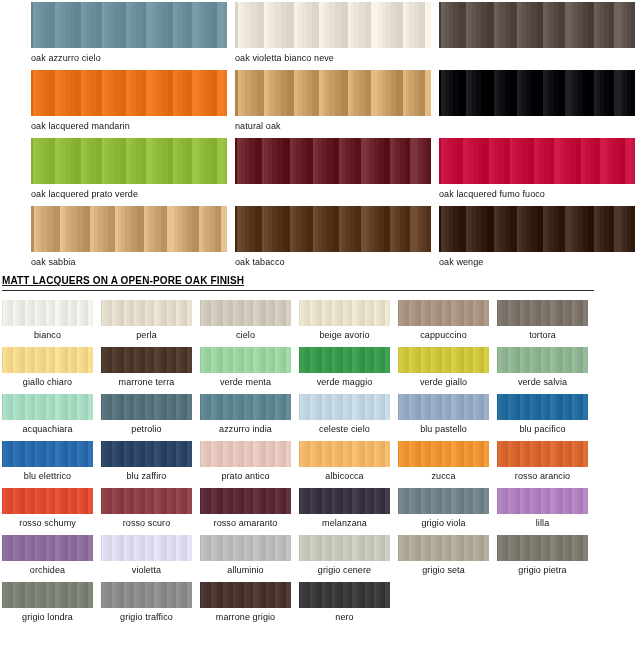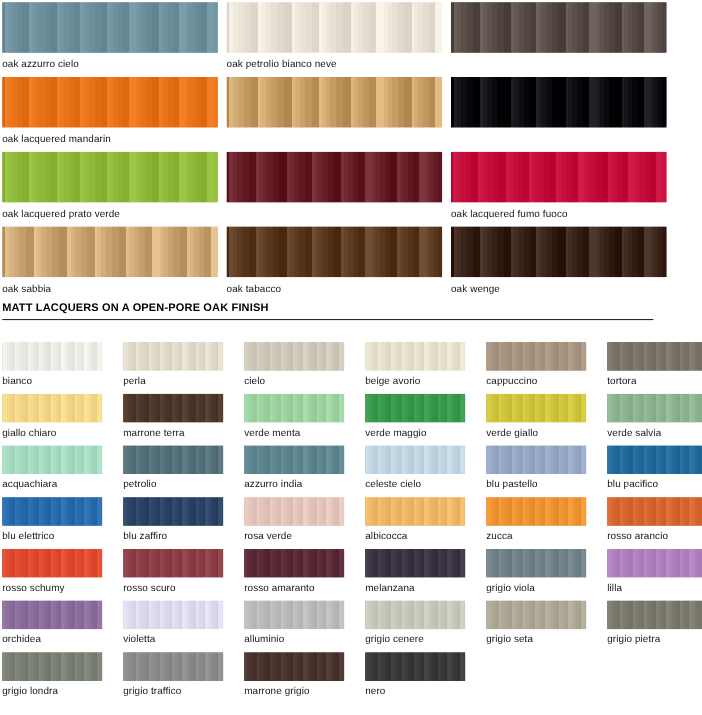--- a/index.html
+++ b/index.html
@@ -17,20 +17,21 @@
   .page {
     position: relative;
     width: 638px;
     height: 650px;
     box-sizing: border-box;
   }
 
   
   .wood-section {
     padding: 2px 0 0 2px;
+    margin-left: 29px;
   }
   .wood-row {
     display: flex;
     gap: 8px;
     margin-bottom: 6px;
   }
   .wood-cell {
     width: 196px;
   }
   .wood-chip {
@@ -47,22 +48,23 @@
     font-size: 9px;
     line-height: 11px;
     padding-top: 5px;
     letter-spacing: 0.1px;
     color: #141414;
     white-space: nowrap;
   }
 
   
   .section-head {
-    margin: 7px 0 12px 2px;
+    margin: 7px 0 1px 2px;
     width: 592px;
+    text-decoration: underline;
   }
   .section-title {
     font-size: 10px;
     font-weight: bold;
     letter-spacing: 0.15px;
     color: #000000;
     padding-bottom: 4px;
     white-space: nowrap;
   }
   .section-rule {
@@ -70,22 +72,23 @@
     background: #2a2a2a;
     width: 592px;
   }
 
   
   .matt-section {
     padding: 8px 0 0 2px;
   }
   .matt-row {
     display: flex;
-    gap: 19px;
+    gap: 8px;
     margin-bottom: 6px;
+    text-align: center;
   }
   .matt-cell {
     width: 91px;
   }
   .matt-chip {
     height: 26px;
     width: 91px;
     position: relative;
     overflow: hidden;
   }
@@ -112,39 +115,40 @@
         <div class="wood-cell">
           <div class="wood-chip">
             <div class="grain" style="background: linear-gradient(90deg, rgb(98, 133, 146) 0%, rgb(98, 133, 146) 1.1%, rgb(120, 155, 168) 1.1%, rgb(120, 155, 168) 2.59%, rgb(115, 150, 163) 2.59%, rgb(115, 150, 163) 4.46%, rgb(110, 145, 158) 4.46%, rgb(110, 145, 158) 6.73%, rgb(105, 140, 153) 6.73%, rgb(105, 140, 153) 9.38%, rgb(100, 135, 148) 9.38%, rgb(100, 135, 148) 12.42%, rgb(122, 157, 170) 12.42%, rgb(122, 157, 170) 13.65%, rgb(117, 152, 165) 13.65%, rgb(117, 152, 165) 15.27%, rgb(112, 147, 160) 15.27%, rgb(112, 147, 160) 17.28%, rgb(108, 143, 156) 17.28%, rgb(108, 143, 156) 19.67%, rgb(103, 138, 151) 19.67%, rgb(103, 138, 151) 22.45%, rgb(98, 133, 146) 22.45%, rgb(98, 133, 146) 25.62%, rgb(120, 155, 168) 25.62%, rgb(120, 155, 168) 26.98%, rgb(115, 150, 163) 26.98%, rgb(115, 150, 163) 28.73%, rgb(110, 145, 158) 28.73%, rgb(110, 145, 158) 30.86%, rgb(105, 140, 153) 30.86%, rgb(105, 140, 153) 33.39%, rgb(100, 135, 148) 33.39%, rgb(100, 135, 148) 36.3%, rgb(122, 157, 170) 36.3%, rgb(122, 157, 170) 37.4%, rgb(117, 152, 165) 37.4%, rgb(117, 152, 165) 38.89%, rgb(112, 147, 160) 38.89%, rgb(112, 147, 160) 40.76%, rgb(108, 143, 156) 40.76%, rgb(108, 143, 156) 43.03%, rgb(103, 138, 151) 43.03%, rgb(103, 138, 151) 45.68%, rgb(98, 133, 146) 45.68%, rgb(98, 133, 146) 48.72%, rgb(120, 155, 168) 48.72%, rgb(120, 155, 168) 49.95%, rgb(115, 150, 163) 49.95%, rgb(115, 150, 163) 51.57%, rgb(110, 145, 158) 51.57%, rgb(110, 145, 158) 53.58%, rgb(105, 140, 153) 53.58%, rgb(105, 140, 153) 55.97%, rgb(100, 135, 148) 55.97%, rgb(100, 135, 148) 58.75%, rgb(122, 157, 170) 58.75%, rgb(122, 157, 170) 61.92%, rgb(117, 152, 165) 61.92%, rgb(117, 152, 165) 63.28%, rgb(112, 147, 160) 63.28%, rgb(112, 147, 160) 65.03%, rgb(108, 143, 156) 65.03%, rgb(108, 143, 156) 67.16%, rgb(103, 138, 151) 67.16%, rgb(103, 138, 151) 69.69%, rgb(98, 133, 146) 69.69%, rgb(98, 133, 146) 72.6%, rgb(120, 155, 168) 72.6%, rgb(120, 155, 168) 73.7%, rgb(115, 150, 163) 73.7%, rgb(115, 150, 163) 75.19%, rgb(110, 145, 158) 75.19%, rgb(110, 145, 158) 77.06%, rgb(105, 140, 153) 77.06%, rgb(105, 140, 153) 79.33%, rgb(100, 135, 148) 79.33%, rgb(100, 135, 148) 81.98%, rgb(122, 157, 170) 81.98%, rgb(122, 157, 170) 85.02%, rgb(117, 152, 165) 85.02%, rgb(117, 152, 165) 86.25%, rgb(112, 147, 160) 86.25%, rgb(112, 147, 160) 87.87%, rgb(108, 143, 156) 87.87%, rgb(108, 143, 156) 89.88%, rgb(103, 138, 151) 89.88%, rgb(103, 138, 151) 92.27%, rgb(98, 133, 146) 92.27%, rgb(98, 133, 146) 95.05%, rgb(120, 155, 168) 95.05%, rgb(120, 155, 168) 98.22%, rgb(115, 150, 163) 98.22%, rgb(115, 150, 163) 99.58%, rgb(110, 145, 158) 99.58%, rgb(110, 145, 158) 100%) rgb(110, 145, 158);"></div>
           </div>
           <div class="wood-label">oak azzurro cielo</div>
         </div>
         <div class="wood-cell">
           <div class="wood-chip">
             <div class="grain" style="background: linear-gradient(90deg, rgb(218, 212, 200) 0%, rgb(218, 212, 200) 1.3%, rgb(247, 241, 229) 1.3%, rgb(247, 241, 229) 3.06%, rgb(240, 234, 222) 3.06%, rgb(240, 234, 222) 5.28%, rgb(234, 228, 216) 5.28%, rgb(234, 228, 216) 7.95%, rgb(228, 222, 210) 7.95%, rgb(228, 222, 210) 11.09%, rgb(221, 215, 203) 11.09%, rgb(221, 215, 203) 14.68%, rgb(250, 244, 232) 14.68%, rgb(250, 244, 232) 16.14%, rgb(244, 238, 226) 16.14%, rgb(244, 238, 226) 18.05%, rgb(237, 231, 219) 18.05%, rgb(237, 231, 219) 20.42%, rgb(231, 225, 213) 20.42%, rgb(231, 225, 213) 23.25%, rgb(224, 218, 206) 23.25%, rgb(224, 218, 206) 26.54%, rgb(218, 212, 200) 26.54%, rgb(218, 212, 200) 30.28%, rgb(247, 241, 229) 30.28%, rgb(247, 241, 229) 31.89%, rgb(240, 234, 222) 31.89%, rgb(240, 234, 222) 33.95%, rgb(234, 228, 216) 33.95%, rgb(234, 228, 216) 36.48%, rgb(228, 222, 210) 36.48%, rgb(228, 222, 210) 39.46%, rgb(221, 215, 203) 39.46%, rgb(221, 215, 203) 42.9%, rgb(250, 244, 232) 42.9%, rgb(250, 244, 232) 44.2%, rgb(244, 238, 226) 44.2%, rgb(244, 238, 226) 45.96%, rgb(237, 231, 219) 45.96%, rgb(237, 231, 219) 48.18%, rgb(231, 225, 213) 48.18%, rgb(231, 225, 213) 50.85%, rgb(224, 218, 206) 50.85%, rgb(224, 218, 206) 53.99%, rgb(218, 212, 200) 53.99%, rgb(218, 212, 200) 57.58%, rgb(247, 241, 229) 57.58%, rgb(247, 241, 229) 59.04%, rgb(240, 234, 222) 59.04%, rgb(240, 234, 222) 60.95%, rgb(234, 228, 216) 60.95%, rgb(234, 228, 216) 63.32%, rgb(228, 222, 210) 63.32%, rgb(228, 222, 210) 66.15%, rgb(221, 215, 203) 66.15%, rgb(221, 215, 203) 69.44%, rgb(250, 244, 232) 69.44%, rgb(250, 244, 232) 73.18%, rgb(244, 238, 226) 73.18%, rgb(244, 238, 226) 74.79%, rgb(237, 231, 219) 74.79%, rgb(237, 231, 219) 76.85%, rgb(231, 225, 213) 76.85%, rgb(231, 225, 213) 79.38%, rgb(224, 218, 206) 79.38%, rgb(224, 218, 206) 82.36%, rgb(218, 212, 200) 82.36%, rgb(218, 212, 200) 85.8%, rgb(247, 241, 229) 85.8%, rgb(247, 241, 229) 87.1%, rgb(240, 234, 222) 87.1%, rgb(240, 234, 222) 88.86%, rgb(234, 228, 216) 88.86%, rgb(234, 228, 216) 91.08%, rgb(228, 222, 210) 91.08%, rgb(228, 222, 210) 93.75%, rgb(221, 215, 203) 93.75%, rgb(221, 215, 203) 96.89%, rgb(250, 244, 232) 96.89%, rgb(250, 244, 232) 100%) rgb(234, 228, 216);"></div>
           </div>
-          <div class="wood-label">oak petrolio bianco neve</div>
+          <div class="wood-label">oak violetta bianco neve</div>
         </div>
         <div class="wood-cell">
           <div class="wood-chip">
             <div class="grain" style="background: linear-gradient(90deg, rgb(70, 60, 53) 0%, rgb(70, 60, 53) 1.2%, rgb(106, 96, 89) 1.2%, rgb(106, 96, 89) 2.82%, rgb(98, 88, 81) 2.82%, rgb(98, 88, 81) 4.87%, rgb(90, 80, 73) 4.87%, rgb(90, 80, 73) 7.34%, rgb(82, 72, 65) 7.34%, rgb(82, 72, 65) 10.24%, rgb(74, 64, 57) 10.24%, rgb(74, 64, 57) 13.55%, rgb(110, 100, 93) 13.55%, rgb(110, 100, 93) 14.89%, rgb(102, 92, 85) 14.89%, rgb(102, 92, 85) 16.66%, rgb(94, 84, 77) 16.66%, rgb(94, 84, 77) 18.85%, rgb(86, 76, 69) 18.85%, rgb(86, 76, 69) 21.46%, rgb(78, 68, 61) 21.46%, rgb(78, 68, 61) 24.49%, rgb(70, 60, 53) 24.49%, rgb(70, 60, 53) 27.95%, rgb(106, 96, 89) 27.95%, rgb(106, 96, 89) 29.44%, rgb(98, 88, 81) 29.44%, rgb(98, 88, 81) 31.34%, rgb(90, 80, 73) 31.34%, rgb(90, 80, 73) 33.67%, rgb(82, 72, 65) 33.67%, rgb(82, 72, 65) 36.42%, rgb(74, 64, 57) 36.42%, rgb(74, 64, 57) 39.6%, rgb(110, 100, 93) 39.6%, rgb(110, 100, 93) 40.8%, rgb(102, 92, 85) 40.8%, rgb(102, 92, 85) 42.42%, rgb(94, 84, 77) 42.42%, rgb(94, 84, 77) 44.47%, rgb(86, 76, 69) 44.47%, rgb(86, 76, 69) 46.94%, rgb(78, 68, 61) 46.94%, rgb(78, 68, 61) 49.84%, rgb(70, 60, 53) 49.84%, rgb(70, 60, 53) 53.15%, rgb(106, 96, 89) 53.15%, rgb(106, 96, 89) 54.49%, rgb(98, 88, 81) 54.49%, rgb(98, 88, 81) 56.26%, rgb(90, 80, 73) 56.26%, rgb(90, 80, 73) 58.45%, rgb(82, 72, 65) 58.45%, rgb(82, 72, 65) 61.06%, rgb(74, 64, 57) 61.06%, rgb(74, 64, 57) 64.09%, rgb(110, 100, 93) 64.09%, rgb(110, 100, 93) 67.55%, rgb(102, 92, 85) 67.55%, rgb(102, 92, 85) 69.04%, rgb(94, 84, 77) 69.04%, rgb(94, 84, 77) 70.94%, rgb(86, 76, 69) 70.94%, rgb(86, 76, 69) 73.27%, rgb(78, 68, 61) 73.27%, rgb(78, 68, 61) 76.02%, rgb(70, 60, 53) 76.02%, rgb(70, 60, 53) 79.2%, rgb(106, 96, 89) 79.2%, rgb(106, 96, 89) 80.4%, rgb(98, 88, 81) 80.4%, rgb(98, 88, 81) 82.02%, rgb(90, 80, 73) 82.02%, rgb(90, 80, 73) 84.07%, rgb(82, 72, 65) 84.07%, rgb(82, 72, 65) 86.54%, rgb(74, 64, 57) 86.54%, rgb(74, 64, 57) 89.44%, rgb(110, 100, 93) 89.44%, rgb(110, 100, 93) 92.75%, rgb(102, 92, 85) 92.75%, rgb(102, 92, 85) 94.09%, rgb(94, 84, 77) 94.09%, rgb(94, 84, 77) 95.86%, rgb(86, 76, 69) 95.86%, rgb(86, 76, 69) 98.05%, rgb(78, 68, 61) 98.05%, rgb(78, 68, 61) 100%) rgb(90, 80, 73);"></div>
           </div>
         </div>
       </div>
       <div class="wood-row">
         <div class="wood-cell">
           <div class="wood-chip">
             <div class="grain" style="background: linear-gradient(90deg, rgb(221, 103, 14) 0%, rgb(221, 103, 14) 1.1%, rgb(243, 125, 36) 1.1%, rgb(243, 125, 36) 2.59%, rgb(238, 120, 31) 2.59%, rgb(238, 120, 31) 4.46%, rgb(233, 115, 26) 4.46%, rgb(233, 115, 26) 6.73%, rgb(228, 110, 21) 6.73%, rgb(228, 110, 21) 9.38%, rgb(223, 105, 16) 9.38%, rgb(223, 105, 16) 12.42%, rgb(245, 127, 38) 12.42%, rgb(245, 127, 38) 13.65%, rgb(240, 122, 33) 13.65%, rgb(240, 122, 33) 15.27%, rgb(235, 117, 28) 15.27%, rgb(235, 117, 28) 17.28%, rgb(231, 113, 24) 17.28%, rgb(231, 113, 24) 19.67%, rgb(226, 108, 19) 19.67%, rgb(226, 108, 19) 22.45%, rgb(221, 103, 14) 22.45%, rgb(221, 103, 14) 25.62%, rgb(243, 125, 36) 25.62%, rgb(243, 125, 36) 26.98%, rgb(238, 120, 31) 26.98%, rgb(238, 120, 31) 28.73%, rgb(233, 115, 26) 28.73%, rgb(233, 115, 26) 30.86%, rgb(228, 110, 21) 30.86%, rgb(228, 110, 21) 33.39%, rgb(223, 105, 16) 33.39%, rgb(223, 105, 16) 36.3%, rgb(245, 127, 38) 36.3%, rgb(245, 127, 38) 37.4%, rgb(240, 122, 33) 37.4%, rgb(240, 122, 33) 38.89%, rgb(235, 117, 28) 38.89%, rgb(235, 117, 28) 40.76%, rgb(231, 113, 24) 40.76%, rgb(231, 113, 24) 43.03%, rgb(226, 108, 19) 43.03%, rgb(226, 108, 19) 45.68%, rgb(221, 103, 14) 45.68%, rgb(221, 103, 14) 48.72%, rgb(243, 125, 36) 48.72%, rgb(243, 125, 36) 49.95%, rgb(238, 120, 31) 49.95%, rgb(238, 120, 31) 51.57%, rgb(233, 115, 26) 51.57%, rgb(233, 115, 26) 53.58%, rgb(228, 110, 21) 53.58%, rgb(228, 110, 21) 55.97%, rgb(223, 105, 16) 55.97%, rgb(223, 105, 16) 58.75%, rgb(245, 127, 38) 58.75%, rgb(245, 127, 38) 61.92%, rgb(240, 122, 33) 61.92%, rgb(240, 122, 33) 63.28%, rgb(235, 117, 28) 63.28%, rgb(235, 117, 28) 65.03%, rgb(231, 113, 24) 65.03%, rgb(231, 113, 24) 67.16%, rgb(226, 108, 19) 67.16%, rgb(226, 108, 19) 69.69%, rgb(221, 103, 14) 69.69%, rgb(221, 103, 14) 72.6%, rgb(243, 125, 36) 72.6%, rgb(243, 125, 36) 73.7%, rgb(238, 120, 31) 73.7%, rgb(238, 120, 31) 75.19%, rgb(233, 115, 26) 75.19%, rgb(233, 115, 26) 77.06%, rgb(228, 110, 21) 77.06%, rgb(228, 110, 21) 79.33%, rgb(223, 105, 16) 79.33%, rgb(223, 105, 16) 81.98%, rgb(245, 127, 38) 81.98%, rgb(245, 127, 38) 85.02%, rgb(240, 122, 33) 85.02%, rgb(240, 122, 33) 86.25%, rgb(235, 117, 28) 86.25%, rgb(235, 117, 28) 87.87%, rgb(231, 113, 24) 87.87%, rgb(231, 113, 24) 89.88%, rgb(226, 108, 19) 89.88%, rgb(226, 108, 19) 92.27%, rgb(221, 103, 14) 92.27%, rgb(221, 103, 14) 95.05%, rgb(243, 125, 36) 95.05%, rgb(243, 125, 36) 98.22%, rgb(238, 120, 31) 98.22%, rgb(238, 120, 31) 99.58%, rgb(233, 115, 26) 99.58%, rgb(233, 115, 26) 100%) rgb(233, 115, 26);"></div>
           </div>
           <div class="wood-label">oak lacquered mandarin</div>
         </div>
         <div class="wood-cell">
           <div class="wood-chip">
             <div class="grain" style="background: linear-gradient(90deg, rgb(175, 135, 79) 0%, rgb(175, 135, 79) 1.3%, rgb(222, 182, 126) 1.3%, rgb(222, 182, 126) 3.06%, rgb(211, 171, 115) 3.06%, rgb(211, 171, 115) 5.28%, rgb(201, 161, 105) 5.28%, rgb(201, 161, 105) 7.95%, rgb(191, 151, 95) 7.95%, rgb(191, 151, 95) 11.09%, rgb(180, 140, 84) 11.09%, rgb(180, 140, 84) 14.68%, rgb(227, 187, 131) 14.68%, rgb(227, 187, 131) 16.14%, rgb(217, 177, 121) 16.14%, rgb(217, 177, 121) 18.05%, rgb(206, 166, 110) 18.05%, rgb(206, 166, 110) 20.42%, rgb(196, 156, 100) 20.42%, rgb(196, 156, 100) 23.25%, rgb(185, 145, 89) 23.25%, rgb(185, 145, 89) 26.54%, rgb(175, 135, 79) 26.54%, rgb(175, 135, 79) 30.28%, rgb(222, 182, 126) 30.28%, rgb(222, 182, 126) 31.89%, rgb(211, 171, 115) 31.89%, rgb(211, 171, 115) 33.95%, rgb(201, 161, 105) 33.95%, rgb(201, 161, 105) 36.48%, rgb(191, 151, 95) 36.48%, rgb(191, 151, 95) 39.46%, rgb(180, 140, 84) 39.46%, rgb(180, 140, 84) 42.9%, rgb(227, 187, 131) 42.9%, rgb(227, 187, 131) 44.2%, rgb(217, 177, 121) 44.2%, rgb(217, 177, 121) 45.96%, rgb(206, 166, 110) 45.96%, rgb(206, 166, 110) 48.18%, rgb(196, 156, 100) 48.18%, rgb(196, 156, 100) 50.85%, rgb(185, 145, 89) 50.85%, rgb(185, 145, 89) 53.99%, rgb(175, 135, 79) 53.99%, rgb(175, 135, 79) 57.58%, rgb(222, 182, 126) 57.58%, rgb(222, 182, 126) 59.04%, rgb(211, 171, 115) 59.04%, rgb(211, 171, 115) 60.95%, rgb(201, 161, 105) 60.95%, rgb(201, 161, 105) 63.32%, rgb(191, 151, 95) 63.32%, rgb(191, 151, 95) 66.15%, rgb(180, 140, 84) 66.15%, rgb(180, 140, 84) 69.44%, rgb(227, 187, 131) 69.44%, rgb(227, 187, 131) 73.18%, rgb(217, 177, 121) 73.18%, rgb(217, 177, 121) 74.79%, rgb(206, 166, 110) 74.79%, rgb(206, 166, 110) 76.85%, rgb(196, 156, 100) 76.85%, rgb(196, 156, 100) 79.38%, rgb(185, 145, 89) 79.38%, rgb(185, 145, 89) 82.36%, rgb(175, 135, 79) 82.36%, rgb(175, 135, 79) 85.8%, rgb(222, 182, 126) 85.8%, rgb(222, 182, 126) 87.1%, rgb(211, 171, 115) 87.1%, rgb(211, 171, 115) 88.86%, rgb(201, 161, 105) 88.86%, rgb(201, 161, 105) 91.08%, rgb(191, 151, 95) 91.08%, rgb(191, 151, 95) 93.75%, rgb(180, 140, 84) 93.75%, rgb(180, 140, 84) 96.89%, rgb(227, 187, 131) 96.89%, rgb(227, 187, 131) 100%) rgb(201, 161, 105);"></div>
           </div>
+          <div class="wood-label">natural oak</div>
         </div>
         <div class="wood-cell">
           <div class="wood-chip">
             <div class="grain" style="background: linear-gradient(90deg, rgb(0, 0, 0) 0%, rgb(0, 0, 0) 1.2%, rgb(29, 30, 34) 1.2%, rgb(29, 30, 34) 2.82%, rgb(21, 22, 26) 2.82%, rgb(21, 22, 26) 4.87%, rgb(13, 14, 18) 4.87%, rgb(13, 14, 18) 7.34%, rgb(5, 6, 10) 7.34%, rgb(5, 6, 10) 10.24%, rgb(0, 0, 2) 10.24%, rgb(0, 0, 2) 13.55%, rgb(33, 34, 38) 13.55%, rgb(33, 34, 38) 14.89%, rgb(25, 26, 30) 14.89%, rgb(25, 26, 30) 16.66%, rgb(17, 18, 22) 16.66%, rgb(17, 18, 22) 18.85%, rgb(9, 10, 14) 18.85%, rgb(9, 10, 14) 21.46%, rgb(1, 2, 6) 21.46%, rgb(1, 2, 6) 24.49%, rgb(0, 0, 0) 24.49%, rgb(0, 0, 0) 27.95%, rgb(29, 30, 34) 27.95%, rgb(29, 30, 34) 29.44%, rgb(21, 22, 26) 29.44%, rgb(21, 22, 26) 31.34%, rgb(13, 14, 18) 31.34%, rgb(13, 14, 18) 33.67%, rgb(5, 6, 10) 33.67%, rgb(5, 6, 10) 36.42%, rgb(0, 0, 2) 36.42%, rgb(0, 0, 2) 39.6%, rgb(33, 34, 38) 39.6%, rgb(33, 34, 38) 40.8%, rgb(25, 26, 30) 40.8%, rgb(25, 26, 30) 42.42%, rgb(17, 18, 22) 42.42%, rgb(17, 18, 22) 44.47%, rgb(9, 10, 14) 44.47%, rgb(9, 10, 14) 46.94%, rgb(1, 2, 6) 46.94%, rgb(1, 2, 6) 49.84%, rgb(0, 0, 0) 49.84%, rgb(0, 0, 0) 53.15%, rgb(29, 30, 34) 53.15%, rgb(29, 30, 34) 54.49%, rgb(21, 22, 26) 54.49%, rgb(21, 22, 26) 56.26%, rgb(13, 14, 18) 56.26%, rgb(13, 14, 18) 58.45%, rgb(5, 6, 10) 58.45%, rgb(5, 6, 10) 61.06%, rgb(0, 0, 2) 61.06%, rgb(0, 0, 2) 64.09%, rgb(33, 34, 38) 64.09%, rgb(33, 34, 38) 67.55%, rgb(25, 26, 30) 67.55%, rgb(25, 26, 30) 69.04%, rgb(17, 18, 22) 69.04%, rgb(17, 18, 22) 70.94%, rgb(9, 10, 14) 70.94%, rgb(9, 10, 14) 73.27%, rgb(1, 2, 6) 73.27%, rgb(1, 2, 6) 76.02%, rgb(0, 0, 0) 76.02%, rgb(0, 0, 0) 79.2%, rgb(29, 30, 34) 79.2%, rgb(29, 30, 34) 80.4%, rgb(21, 22, 26) 80.4%, rgb(21, 22, 26) 82.02%, rgb(13, 14, 18) 82.02%, rgb(13, 14, 18) 84.07%, rgb(5, 6, 10) 84.07%, rgb(5, 6, 10) 86.54%, rgb(0, 0, 2) 86.54%, rgb(0, 0, 2) 89.44%, rgb(33, 34, 38) 89.44%, rgb(33, 34, 38) 92.75%, rgb(25, 26, 30) 92.75%, rgb(25, 26, 30) 94.09%, rgb(17, 18, 22) 94.09%, rgb(17, 18, 22) 95.86%, rgb(9, 10, 14) 95.86%, rgb(9, 10, 14) 98.05%, rgb(1, 2, 6) 98.05%, rgb(1, 2, 6) 100%) rgb(13, 14, 18);"></div>
           </div>
         </div>
       </div>
       <div class="wood-row">
         <div class="wood-cell">
           <div class="wood-chip">
@@ -316,21 +320,21 @@
         <div class="matt-cell">
           <div class="matt-chip">
             <div class="grain" style="background: linear-gradient(90deg, rgb(35, 60, 94) 0%, rgb(35, 60, 94) 1.1%, rgb(53, 78, 112) 1.1%, rgb(53, 78, 112) 2.59%, rgb(49, 74, 108) 2.59%, rgb(49, 74, 108) 4.46%, rgb(45, 70, 104) 4.46%, rgb(45, 70, 104) 6.73%, rgb(41, 66, 100) 6.73%, rgb(41, 66, 100) 9.38%, rgb(37, 62, 96) 9.38%, rgb(37, 62, 96) 12.42%, rgb(55, 80, 114) 12.42%, rgb(55, 80, 114) 13.65%, rgb(51, 76, 110) 13.65%, rgb(51, 76, 110) 15.27%, rgb(47, 72, 106) 15.27%, rgb(47, 72, 106) 17.28%, rgb(43, 68, 102) 17.28%, rgb(43, 68, 102) 19.67%, rgb(39, 64, 98) 19.67%, rgb(39, 64, 98) 22.45%, rgb(35, 60, 94) 22.45%, rgb(35, 60, 94) 25.62%, rgb(53, 78, 112) 25.62%, rgb(53, 78, 112) 26.98%, rgb(49, 74, 108) 26.98%, rgb(49, 74, 108) 28.73%, rgb(45, 70, 104) 28.73%, rgb(45, 70, 104) 30.86%, rgb(41, 66, 100) 30.86%, rgb(41, 66, 100) 33.39%, rgb(37, 62, 96) 33.39%, rgb(37, 62, 96) 36.3%, rgb(55, 80, 114) 36.3%, rgb(55, 80, 114) 37.4%, rgb(51, 76, 110) 37.4%, rgb(51, 76, 110) 38.89%, rgb(47, 72, 106) 38.89%, rgb(47, 72, 106) 40.76%, rgb(43, 68, 102) 40.76%, rgb(43, 68, 102) 43.03%, rgb(39, 64, 98) 43.03%, rgb(39, 64, 98) 45.68%, rgb(35, 60, 94) 45.68%, rgb(35, 60, 94) 48.72%, rgb(53, 78, 112) 48.72%, rgb(53, 78, 112) 49.95%, rgb(49, 74, 108) 49.95%, rgb(49, 74, 108) 51.57%, rgb(45, 70, 104) 51.57%, rgb(45, 70, 104) 53.58%, rgb(41, 66, 100) 53.58%, rgb(41, 66, 100) 55.97%, rgb(37, 62, 96) 55.97%, rgb(37, 62, 96) 58.75%, rgb(55, 80, 114) 58.75%, rgb(55, 80, 114) 61.92%, rgb(51, 76, 110) 61.92%, rgb(51, 76, 110) 63.28%, rgb(47, 72, 106) 63.28%, rgb(47, 72, 106) 65.03%, rgb(43, 68, 102) 65.03%, rgb(43, 68, 102) 67.16%, rgb(39, 64, 98) 67.16%, rgb(39, 64, 98) 69.69%, rgb(35, 60, 94) 69.69%, rgb(35, 60, 94) 72.6%, rgb(53, 78, 112) 72.6%, rgb(53, 78, 112) 73.7%, rgb(49, 74, 108) 73.7%, rgb(49, 74, 108) 75.19%, rgb(45, 70, 104) 75.19%, rgb(45, 70, 104) 77.06%, rgb(41, 66, 100) 77.06%, rgb(41, 66, 100) 79.33%, rgb(37, 62, 96) 79.33%, rgb(37, 62, 96) 81.98%, rgb(55, 80, 114) 81.98%, rgb(55, 80, 114) 85.02%, rgb(51, 76, 110) 85.02%, rgb(51, 76, 110) 86.25%, rgb(47, 72, 106) 86.25%, rgb(47, 72, 106) 87.87%, rgb(43, 68, 102) 87.87%, rgb(43, 68, 102) 89.88%, rgb(39, 64, 98) 89.88%, rgb(39, 64, 98) 92.27%, rgb(35, 60, 94) 92.27%, rgb(35, 60, 94) 95.05%, rgb(53, 78, 112) 95.05%, rgb(53, 78, 112) 98.22%, rgb(49, 74, 108) 98.22%, rgb(49, 74, 108) 99.58%, rgb(45, 70, 104) 99.58%, rgb(45, 70, 104) 100%) rgb(45, 70, 104);"></div>
           </div>
           <div class="matt-label">blu zaffiro</div>
         </div>
         <div class="matt-cell">
           <div class="matt-chip">
             <div class="grain" style="background: linear-gradient(90deg, rgb(218, 188, 178) 0%, rgb(218, 188, 178) 1.1%, rgb(236, 206, 196) 1.1%, rgb(236, 206, 196) 2.59%, rgb(232, 202, 192) 2.59%, rgb(232, 202, 192) 4.46%, rgb(228, 198, 188) 4.46%, rgb(228, 198, 188) 6.73%, rgb(224, 194, 184) 6.73%, rgb(224, 194, 184) 9.38%, rgb(220, 190, 180) 9.38%, rgb(220, 190, 180) 12.42%, rgb(238, 208, 198) 12.42%, rgb(238, 208, 198) 13.65%, rgb(234, 204, 194) 13.65%, rgb(234, 204, 194) 15.27%, rgb(230, 200, 190) 15.27%, rgb(230, 200, 190) 17.28%, rgb(226, 196, 186) 17.28%, rgb(226, 196, 186) 19.67%, rgb(222, 192, 182) 19.67%, rgb(222, 192, 182) 22.45%, rgb(218, 188, 178) 22.45%, rgb(218, 188, 178) 25.62%, rgb(236, 206, 196) 25.62%, rgb(236, 206, 196) 26.98%, rgb(232, 202, 192) 26.98%, rgb(232, 202, 192) 28.73%, rgb(228, 198, 188) 28.73%, rgb(228, 198, 188) 30.86%, rgb(224, 194, 184) 30.86%, rgb(224, 194, 184) 33.39%, rgb(220, 190, 180) 33.39%, rgb(220, 190, 180) 36.3%, rgb(238, 208, 198) 36.3%, rgb(238, 208, 198) 37.4%, rgb(234, 204, 194) 37.4%, rgb(234, 204, 194) 38.89%, rgb(230, 200, 190) 38.89%, rgb(230, 200, 190) 40.76%, rgb(226, 196, 186) 40.76%, rgb(226, 196, 186) 43.03%, rgb(222, 192, 182) 43.03%, rgb(222, 192, 182) 45.68%, rgb(218, 188, 178) 45.68%, rgb(218, 188, 178) 48.72%, rgb(236, 206, 196) 48.72%, rgb(236, 206, 196) 49.95%, rgb(232, 202, 192) 49.95%, rgb(232, 202, 192) 51.57%, rgb(228, 198, 188) 51.57%, rgb(228, 198, 188) 53.58%, rgb(224, 194, 184) 53.58%, rgb(224, 194, 184) 55.97%, rgb(220, 190, 180) 55.97%, rgb(220, 190, 180) 58.75%, rgb(238, 208, 198) 58.75%, rgb(238, 208, 198) 61.92%, rgb(234, 204, 194) 61.92%, rgb(234, 204, 194) 63.28%, rgb(230, 200, 190) 63.28%, rgb(230, 200, 190) 65.03%, rgb(226, 196, 186) 65.03%, rgb(226, 196, 186) 67.16%, rgb(222, 192, 182) 67.16%, rgb(222, 192, 182) 69.69%, rgb(218, 188, 178) 69.69%, rgb(218, 188, 178) 72.6%, rgb(236, 206, 196) 72.6%, rgb(236, 206, 196) 73.7%, rgb(232, 202, 192) 73.7%, rgb(232, 202, 192) 75.19%, rgb(228, 198, 188) 75.19%, rgb(228, 198, 188) 77.06%, rgb(224, 194, 184) 77.06%, rgb(224, 194, 184) 79.33%, rgb(220, 190, 180) 79.33%, rgb(220, 190, 180) 81.98%, rgb(238, 208, 198) 81.98%, rgb(238, 208, 198) 85.02%, rgb(234, 204, 194) 85.02%, rgb(234, 204, 194) 86.25%, rgb(230, 200, 190) 86.25%, rgb(230, 200, 190) 87.87%, rgb(226, 196, 186) 87.87%, rgb(226, 196, 186) 89.88%, rgb(222, 192, 182) 89.88%, rgb(222, 192, 182) 92.27%, rgb(218, 188, 178) 92.27%, rgb(218, 188, 178) 95.05%, rgb(236, 206, 196) 95.05%, rgb(236, 206, 196) 98.22%, rgb(232, 202, 192) 98.22%, rgb(232, 202, 192) 99.58%, rgb(228, 198, 188) 99.58%, rgb(228, 198, 188) 100%) rgb(228, 198, 188);"></div>
           </div>
-          <div class="matt-label">rosa verde</div>
+          <div class="matt-label">prato antico</div>
         </div>
         <div class="matt-cell">
           <div class="matt-chip">
             <div class="grain" style="background: linear-gradient(90deg, rgb(230, 174, 94) 0%, rgb(230, 174, 94) 1.1%, rgb(248, 192, 112) 1.1%, rgb(248, 192, 112) 2.59%, rgb(244, 188, 108) 2.59%, rgb(244, 188, 108) 4.46%, rgb(240, 184, 104) 4.46%, rgb(240, 184, 104) 6.73%, rgb(236, 180, 100) 6.73%, rgb(236, 180, 100) 9.38%, rgb(232, 176, 96) 9.38%, rgb(232, 176, 96) 12.42%, rgb(250, 194, 114) 12.42%, rgb(250, 194, 114) 13.65%, rgb(246, 190, 110) 13.65%, rgb(246, 190, 110) 15.27%, rgb(242, 186, 106) 15.27%, rgb(242, 186, 106) 17.28%, rgb(238, 182, 102) 17.28%, rgb(238, 182, 102) 19.67%, rgb(234, 178, 98) 19.67%, rgb(234, 178, 98) 22.45%, rgb(230, 174, 94) 22.45%, rgb(230, 174, 94) 25.62%, rgb(248, 192, 112) 25.62%, rgb(248, 192, 112) 26.98%, rgb(244, 188, 108) 26.98%, rgb(244, 188, 108) 28.73%, rgb(240, 184, 104) 28.73%, rgb(240, 184, 104) 30.86%, rgb(236, 180, 100) 30.86%, rgb(236, 180, 100) 33.39%, rgb(232, 176, 96) 33.39%, rgb(232, 176, 96) 36.3%, rgb(250, 194, 114) 36.3%, rgb(250, 194, 114) 37.4%, rgb(246, 190, 110) 37.4%, rgb(246, 190, 110) 38.89%, rgb(242, 186, 106) 38.89%, rgb(242, 186, 106) 40.76%, rgb(238, 182, 102) 40.76%, rgb(238, 182, 102) 43.03%, rgb(234, 178, 98) 43.03%, rgb(234, 178, 98) 45.68%, rgb(230, 174, 94) 45.68%, rgb(230, 174, 94) 48.72%, rgb(248, 192, 112) 48.72%, rgb(248, 192, 112) 49.95%, rgb(244, 188, 108) 49.95%, rgb(244, 188, 108) 51.57%, rgb(240, 184, 104) 51.57%, rgb(240, 184, 104) 53.58%, rgb(236, 180, 100) 53.58%, rgb(236, 180, 100) 55.97%, rgb(232, 176, 96) 55.97%, rgb(232, 176, 96) 58.75%, rgb(250, 194, 114) 58.75%, rgb(250, 194, 114) 61.92%, rgb(246, 190, 110) 61.92%, rgb(246, 190, 110) 63.28%, rgb(242, 186, 106) 63.28%, rgb(242, 186, 106) 65.03%, rgb(238, 182, 102) 65.03%, rgb(238, 182, 102) 67.16%, rgb(234, 178, 98) 67.16%, rgb(234, 178, 98) 69.69%, rgb(230, 174, 94) 69.69%, rgb(230, 174, 94) 72.6%, rgb(248, 192, 112) 72.6%, rgb(248, 192, 112) 73.7%, rgb(244, 188, 108) 73.7%, rgb(244, 188, 108) 75.19%, rgb(240, 184, 104) 75.19%, rgb(240, 184, 104) 77.06%, rgb(236, 180, 100) 77.06%, rgb(236, 180, 100) 79.33%, rgb(232, 176, 96) 79.33%, rgb(232, 176, 96) 81.98%, rgb(250, 194, 114) 81.98%, rgb(250, 194, 114) 85.02%, rgb(246, 190, 110) 85.02%, rgb(246, 190, 110) 86.25%, rgb(242, 186, 106) 86.25%, rgb(242, 186, 106) 87.87%, rgb(238, 182, 102) 87.87%, rgb(238, 182, 102) 89.88%, rgb(234, 178, 98) 89.88%, rgb(234, 178, 98) 92.27%, rgb(230, 174, 94) 92.27%, rgb(230, 174, 94) 95.05%, rgb(248, 192, 112) 95.05%, rgb(248, 192, 112) 98.22%, rgb(244, 188, 108) 98.22%, rgb(244, 188, 108) 99.58%, rgb(240, 184, 104) 99.58%, rgb(240, 184, 104) 100%) rgb(240, 184, 104);"></div>
           </div>
           <div class="matt-label">albicocca</div>
         </div>
         <div class="matt-cell">
           <div class="matt-chip">
             <div class="grain" style="background: linear-gradient(90deg, rgb(229, 139, 41) 0%, rgb(229, 139, 41) 1.1%, rgb(247, 157, 59) 1.1%, rgb(247, 157, 59) 2.59%, rgb(243, 153, 55) 2.59%, rgb(243, 153, 55) 4.46%, rgb(239, 149, 51) 4.46%, rgb(239, 149, 51) 6.73%, rgb(235, 145, 47) 6.73%, rgb(235, 145, 47) 9.38%, rgb(231, 141, 43) 9.38%, rgb(231, 141, 43) 12.42%, rgb(249, 159, 61) 12.42%, rgb(249, 159, 61) 13.65%, rgb(245, 155, 57) 13.65%, rgb(245, 155, 57) 15.27%, rgb(241, 151, 53) 15.27%, rgb(241, 151, 53) 17.28%, rgb(237, 147, 49) 17.28%, rgb(237, 147, 49) 19.67%, rgb(233, 143, 45) 19.67%, rgb(233, 143, 45) 22.45%, rgb(229, 139, 41) 22.45%, rgb(229, 139, 41) 25.62%, rgb(247, 157, 59) 25.62%, rgb(247, 157, 59) 26.98%, rgb(243, 153, 55) 26.98%, rgb(243, 153, 55) 28.73%, rgb(239, 149, 51) 28.73%, rgb(239, 149, 51) 30.86%, rgb(235, 145, 47) 30.86%, rgb(235, 145, 47) 33.39%, rgb(231, 141, 43) 33.39%, rgb(231, 141, 43) 36.3%, rgb(249, 159, 61) 36.3%, rgb(249, 159, 61) 37.4%, rgb(245, 155, 57) 37.4%, rgb(245, 155, 57) 38.89%, rgb(241, 151, 53) 38.89%, rgb(241, 151, 53) 40.76%, rgb(237, 147, 49) 40.76%, rgb(237, 147, 49) 43.03%, rgb(233, 143, 45) 43.03%, rgb(233, 143, 45) 45.68%, rgb(229, 139, 41) 45.68%, rgb(229, 139, 41) 48.72%, rgb(247, 157, 59) 48.72%, rgb(247, 157, 59) 49.95%, rgb(243, 153, 55) 49.95%, rgb(243, 153, 55) 51.57%, rgb(239, 149, 51) 51.57%, rgb(239, 149, 51) 53.58%, rgb(235, 145, 47) 53.58%, rgb(235, 145, 47) 55.97%, rgb(231, 141, 43) 55.97%, rgb(231, 141, 43) 58.75%, rgb(249, 159, 61) 58.75%, rgb(249, 159, 61) 61.92%, rgb(245, 155, 57) 61.92%, rgb(245, 155, 57) 63.28%, rgb(241, 151, 53) 63.28%, rgb(241, 151, 53) 65.03%, rgb(237, 147, 49) 65.03%, rgb(237, 147, 49) 67.16%, rgb(233, 143, 45) 67.16%, rgb(233, 143, 45) 69.69%, rgb(229, 139, 41) 69.69%, rgb(229, 139, 41) 72.6%, rgb(247, 157, 59) 72.6%, rgb(247, 157, 59) 73.7%, rgb(243, 153, 55) 73.7%, rgb(243, 153, 55) 75.19%, rgb(239, 149, 51) 75.19%, rgb(239, 149, 51) 77.06%, rgb(235, 145, 47) 77.06%, rgb(235, 145, 47) 79.33%, rgb(231, 141, 43) 79.33%, rgb(231, 141, 43) 81.98%, rgb(249, 159, 61) 81.98%, rgb(249, 159, 61) 85.02%, rgb(245, 155, 57) 85.02%, rgb(245, 155, 57) 86.25%, rgb(241, 151, 53) 86.25%, rgb(241, 151, 53) 87.87%, rgb(237, 147, 49) 87.87%, rgb(237, 147, 49) 89.88%, rgb(233, 143, 45) 89.88%, rgb(233, 143, 45) 92.27%, rgb(229, 139, 41) 92.27%, rgb(229, 139, 41) 95.05%, rgb(247, 157, 59) 95.05%, rgb(247, 157, 59) 98.22%, rgb(243, 153, 55) 98.22%, rgb(243, 153, 55) 99.58%, rgb(239, 149, 51) 99.58%, rgb(239, 149, 51) 100%) rgb(239, 149, 51);"></div>

